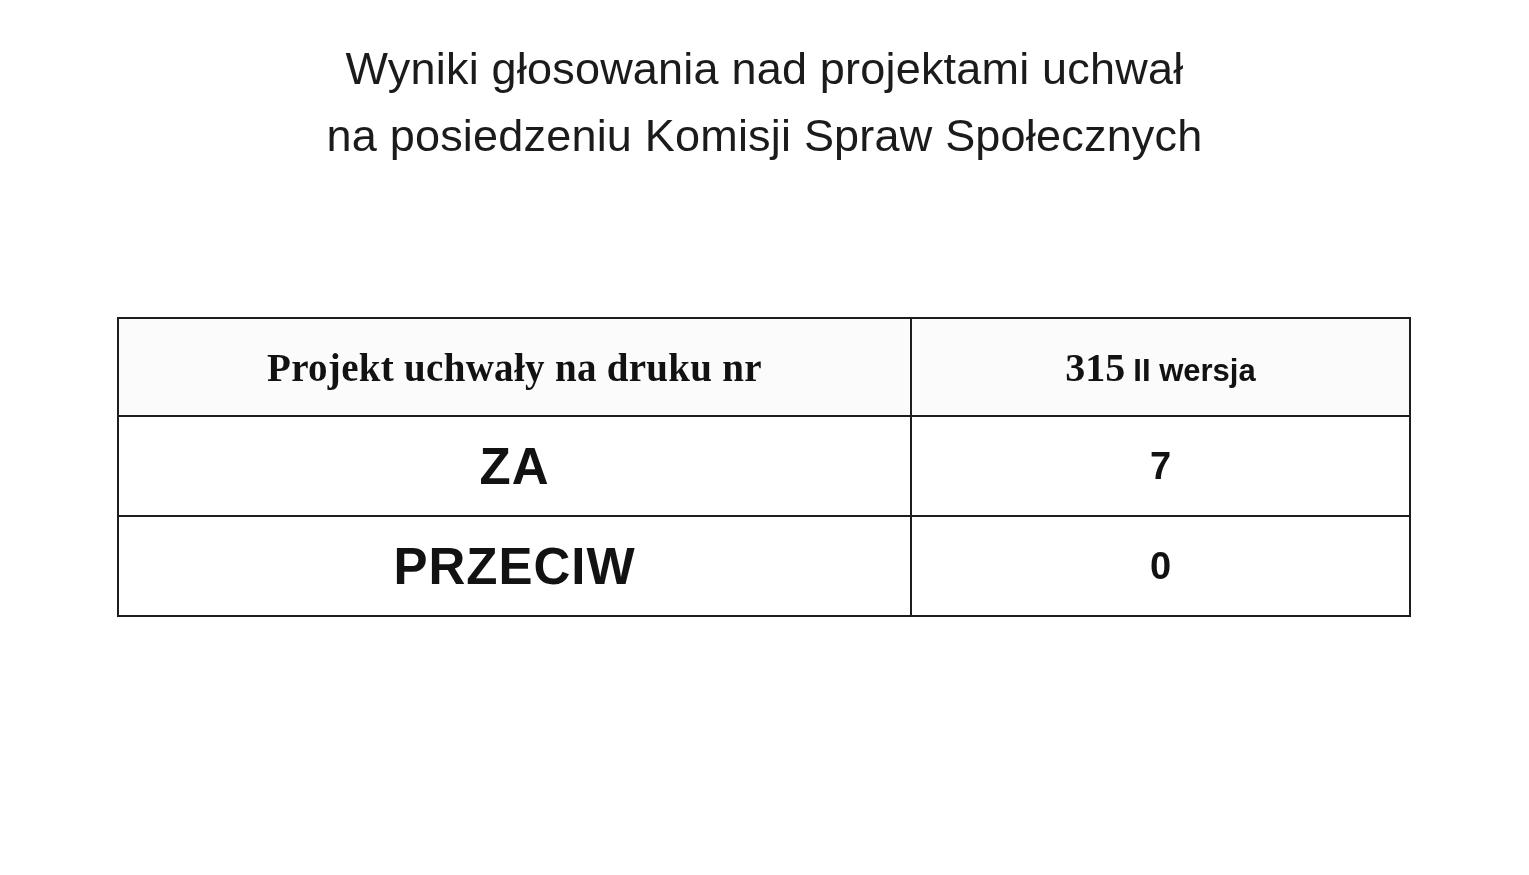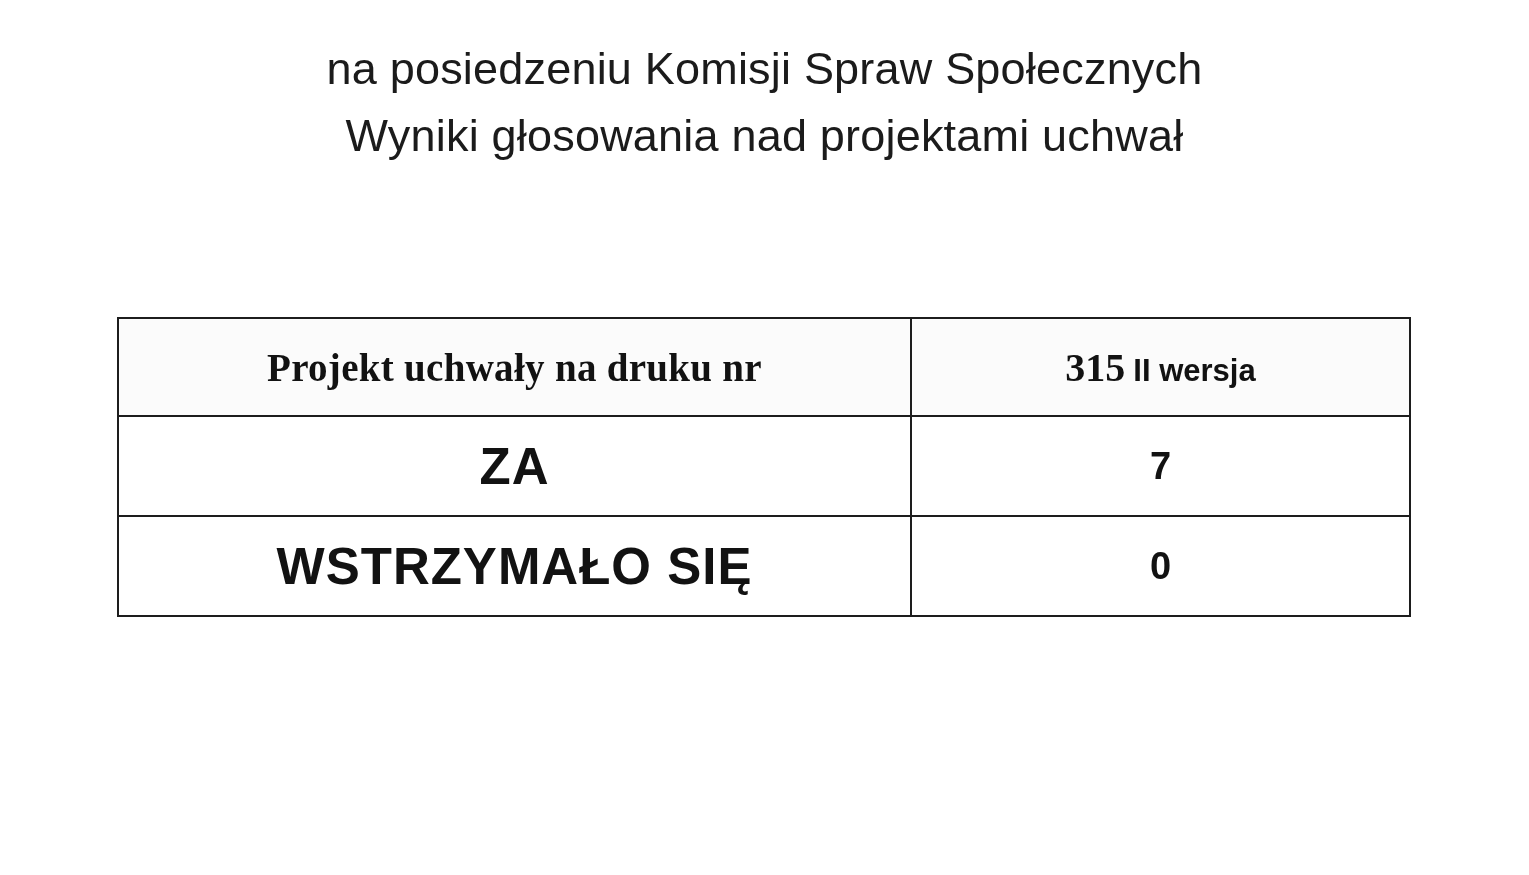--- a/index.html
+++ b/index.html
@@ -115,42 +115,42 @@
     font-weight: 700;
     font-size: 38px;
   }
 </style>
 </head>
 <body>
 
 <div class="page">
 
   <h1 class="title">
+    <span class="title-line">Wyniki głosowania nad projektami uchwał</span>
     <span class="title-line">na posiedzeniu Komisji Spraw Społecznych</span>
-    <span class="title-line">Wyniki głosowania nad projektami uchwał</span>
   </h1>
 
   <div class="table-wrap">
     <table class="vote-table">
       <colgroup>
         <col class="label-col">
         <col class="value-col">
       </colgroup>
       <tbody>
         <tr class="row-header">
           <td class="hdr-label">Projekt uchwały na druku nr</td>
           <td class="hdr-value">
             <span class="num">315</span><span class="ver">II wersja</span>
           </td>
         </tr>
         <tr class="row-data">
           <td class="cell-label-bold">ZA</td>
           <td class="cell-value-bold">7</td>
         </tr>
         <tr class="row-data">
-          <td class="cell-label-bold">WSTRZYMAŁO SIĘ</td>
+          <td class="cell-label-bold">PRZECIW</td>
           <td class="cell-value-bold">0</td>
         </tr>
       </tbody>
     </table>
   </div>
 
 </div>
 
 </body></html>

